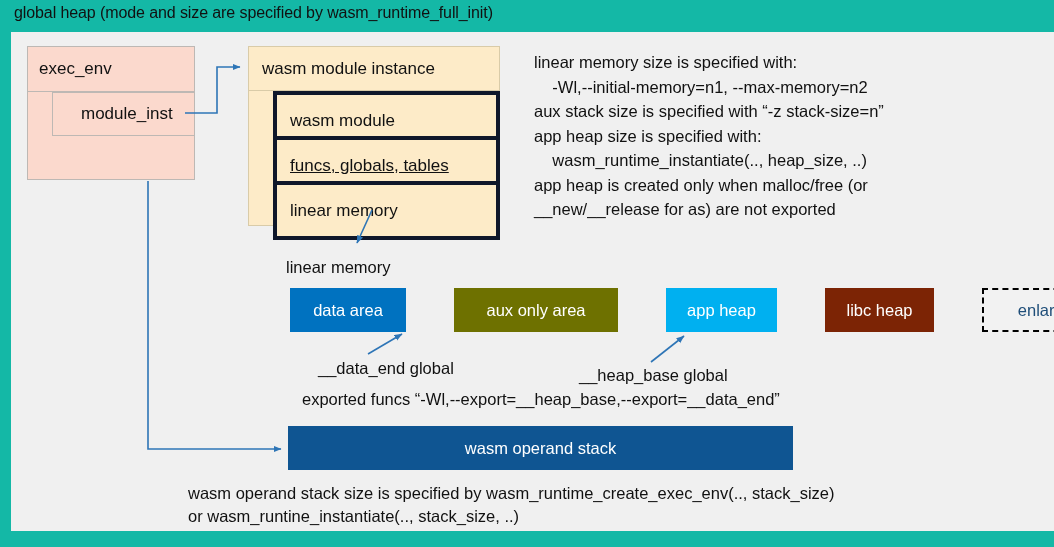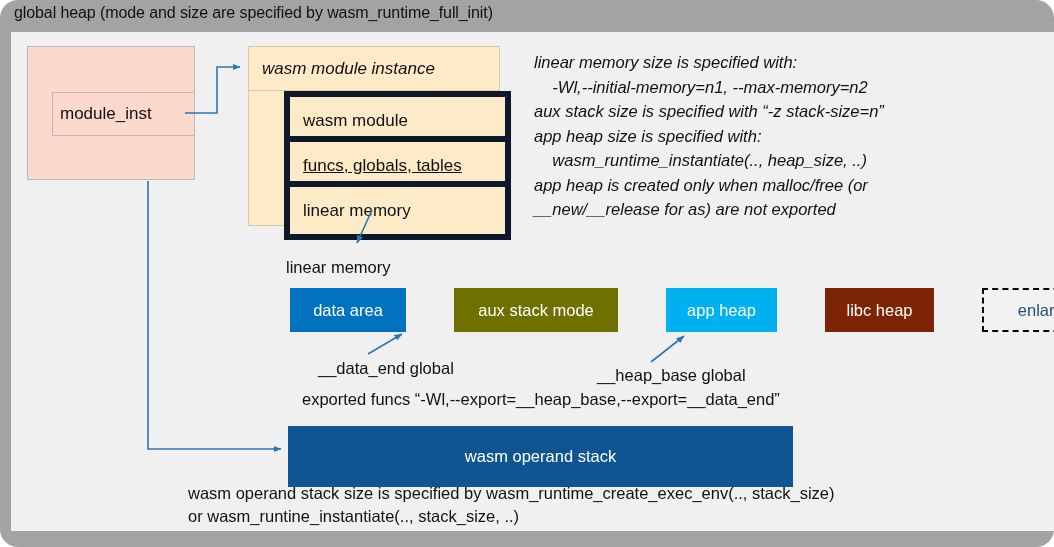--- a/index.html
+++ b/index.html
@@ -7,23 +7,22 @@
     padding: 0;
     background: #ffffff;
   }
   body {
     font-family: "Liberation Sans", sans-serif;
   }
   #root {
     position: relative;
     width: 1054px;
     height: 547px;
-    background: #a3a3a3;
+    background: #14b8a6;
     overflow: hidden;
-    border-radius: 18px;
   }
   .panel {
     position: absolute;
     left: 11px;
     top: 32px;
     width: 1043px;
     height: 499px;
     background: #f0f0f0;
   }
   .title {
@@ -65,21 +64,21 @@
   .exec-row {
     position: absolute;
     left: 52px;
     width: 143px;
     height: 44px;
     box-sizing: border-box;
     border: 1px solid #bdb8b4;
     background: #fbd9cd;
     display: flex;
     align-items: center;
-    padding-left: 7px;
+    padding-left: 28px;
     font-size: 17px;
     color: #111111;
   }
   .exec-row-1 { top: 92px; }
   .exec-row-2 { top: 136px; }
 
   
   .wmi-outer {
     position: absolute;
     left: 248px;
@@ -100,46 +99,45 @@
     border: 1px solid #d9cba8;
     background: #fdebc8;
     display: flex;
     align-items: center;
     padding-left: 13px;
     font-size: 17px;
     color: #111111;
   }
   .wmi-row {
     position: absolute;
-    left: 284px;
+    left: 273px;
     width: 227px;
     height: 59px;
     box-sizing: border-box;
-    border: 6px solid #0f172a;
+    border: 4px solid #0f172a;
     background: #fdebc8;
     display: flex;
     align-items: center;
     padding-left: 13px;
     font-size: 17px;
     color: #111111;
   }
   .wmi-row-1 { top: 91px; }
   .wmi-row-2 { top: 136px; text-decoration: underline; }
   .wmi-row-3 { top: 181px; }
 
   
   .info-text {
     position: absolute;
     left: 534px;
     top: 50px;
     font-size: 16.5px;
     line-height: 24.5px;
     color: #111111;
     white-space: pre;
-    font-style: italic;
   }
 
   
   .lm-label {
     position: absolute;
     left: 286px;
     top: 258px;
     font-size: 16.5px;
     color: #111111;
     white-space: nowrap;
@@ -170,30 +168,30 @@
   }
 
   
   .anno {
     position: absolute;
     font-size: 16.5px;
     color: #111111;
     white-space: nowrap;
   }
   .anno-data-end  { left: 318px; top: 359px; }
-  .anno-heap-base { left: 597px; top: 366px; }
+  .anno-heap-base { left: 579px; top: 366px; }
   .anno-exported  { left: 302px; top: 390px; }
 
   
   .opstack {
     position: absolute;
     left: 288px;
     top: 426px;
     width: 505px;
-    height: 61px;
+    height: 44px;
     background: #0f5592;
     display: flex;
     align-items: center;
     justify-content: center;
     font-size: 16.5px;
     color: #ffffff;
     white-space: nowrap;
   }
 
   .bottom-text {
@@ -219,41 +217,42 @@
 </head>
 <body>
 
 <div id="root">
 
   <div class="title">global heap (mode and size are specified by wasm_runtime_full_init)</div>
 
   <div class="panel" style="background: rgb(240, 240, 240);"></div>
 
   <div class="exec-outer" style="background: rgb(251, 217, 205);"></div>
+  <div class="exec-header" style="background: rgb(251, 217, 205);">exec_env</div>
   <div class="exec-row exec-row-1" style="background: rgb(251, 217, 205);">module_inst</div>
 
   <div class="wmi-outer" style="background: rgb(253, 235, 200);"></div>
-  <div class="wmi-header" style="background: rgb(253, 235, 200); font-style: italic;">wasm module instance</div>
+  <div class="wmi-header" style="background: rgb(253, 235, 200);">wasm module instance</div>
   <div class="wmi-row wmi-row-1" style="background: rgb(253, 235, 200);">wasm module</div>
   <div class="wmi-row wmi-row-2" style="background: rgb(253, 235, 200);">funcs, globals, tables</div>
   <div class="wmi-row wmi-row-3" style="background: rgb(253, 235, 200);">linear memory</div>
 
   <div class="info-text">linear memory size is specified with:
     -Wl,--initial-memory=n1, --max-memory=n2
 aux stack size is specified with “-z stack-size=n”
 app heap size is specified with:
     wasm_runtime_instantiate(.., heap_size, ..)
 app heap is created only when malloc/free (or
 __new/__release for as) are not exported</div>
 
   <div class="lm-label">linear memory</div>
 
   <div class="membar" id="membar">
       <div class="seg" style="width: 116px; background: rgb(0, 114, 192); color: rgb(255, 255, 255);">data area</div>
-      <div class="seg" style="width: 164px; background: rgb(110, 113, 0); color: rgb(255, 255, 255);">aux stack mode</div>
+      <div class="seg" style="width: 164px; background: rgb(110, 113, 0); color: rgb(255, 255, 255);">aux only area</div>
       <div class="seg" style="width: 111px; background: rgb(0, 176, 240); color: rgb(255, 255, 255);">app heap</div>
       <div class="seg" style="width: 109px; background: rgb(124, 36, 5); color: rgb(255, 255, 255); text-align: right;">libc heap</div>
       <div class="seg seg-enlarged" style="width: 200px; color: rgb(31, 78, 121);">enlarged memory</div>
     </div>
 
   <div class="anno anno-data-end">__data_end global</div>
   <div class="anno anno-heap-base">__heap_base global</div>
   <div class="anno anno-exported">exported funcs “-Wl,--export=__heap_base,--export=__data_end”</div>
 
   <div class="opstack" style="background: rgb(15, 85, 146);">wasm operand stack</div>

